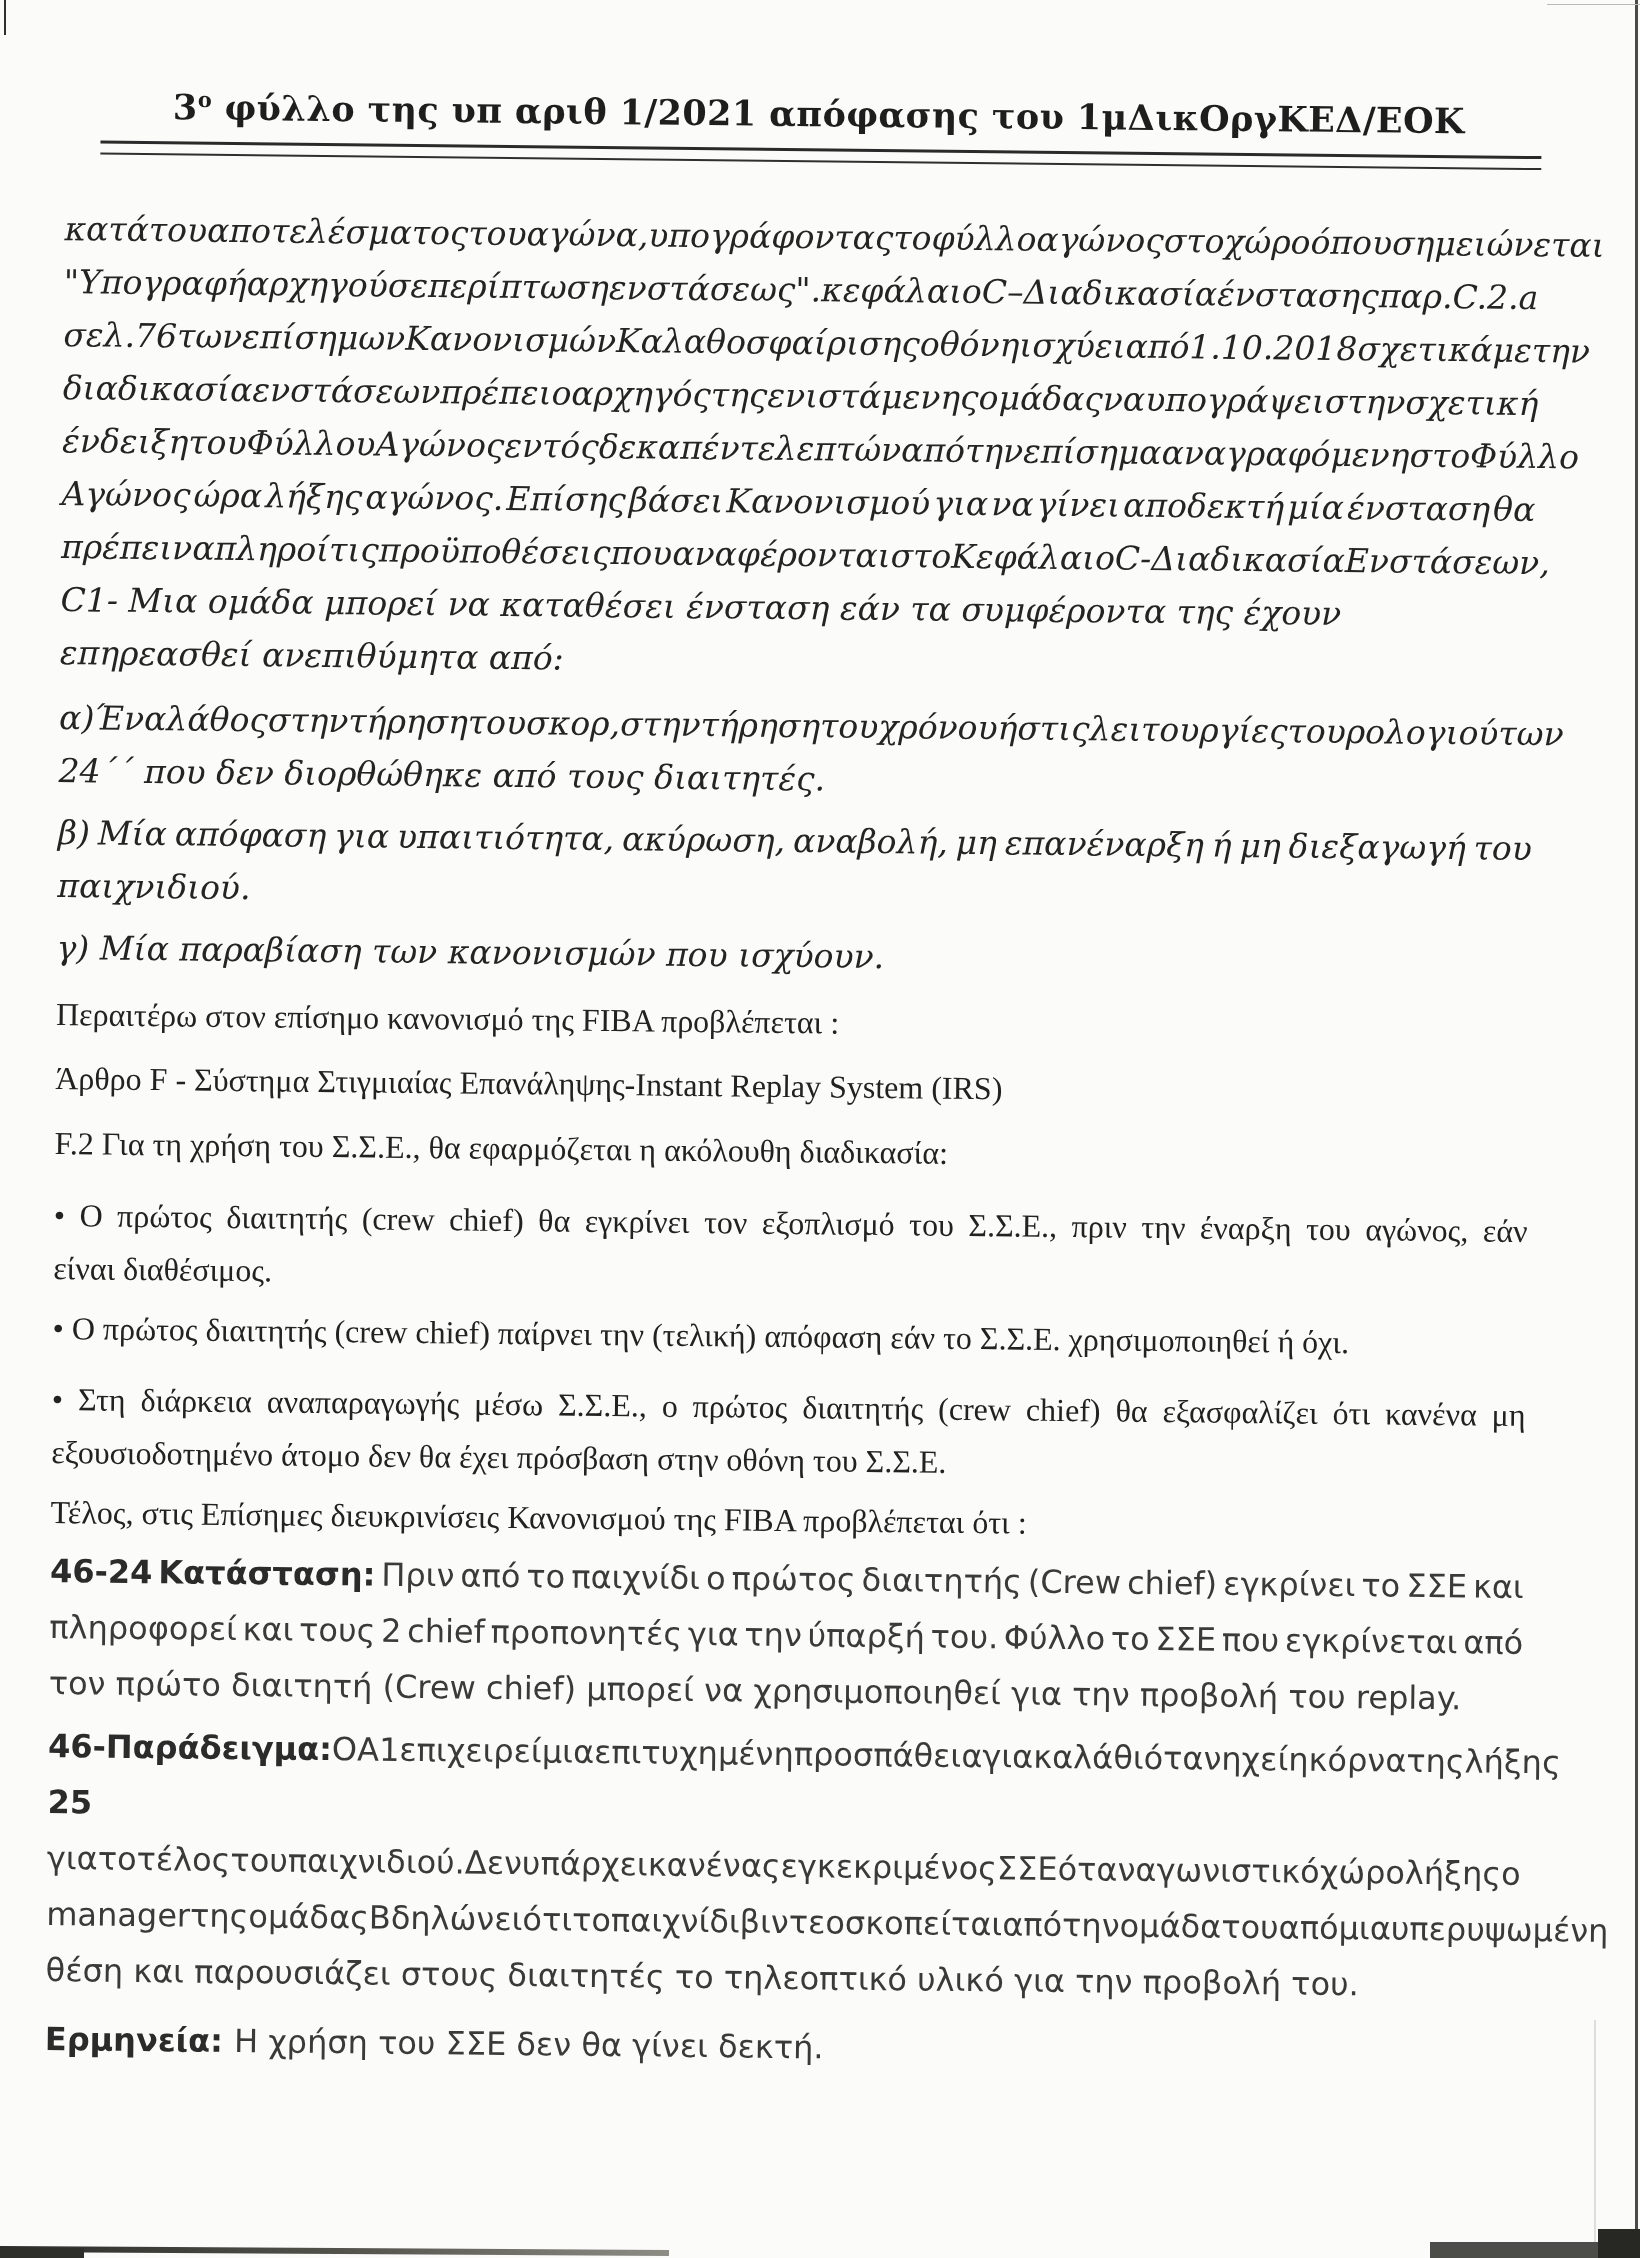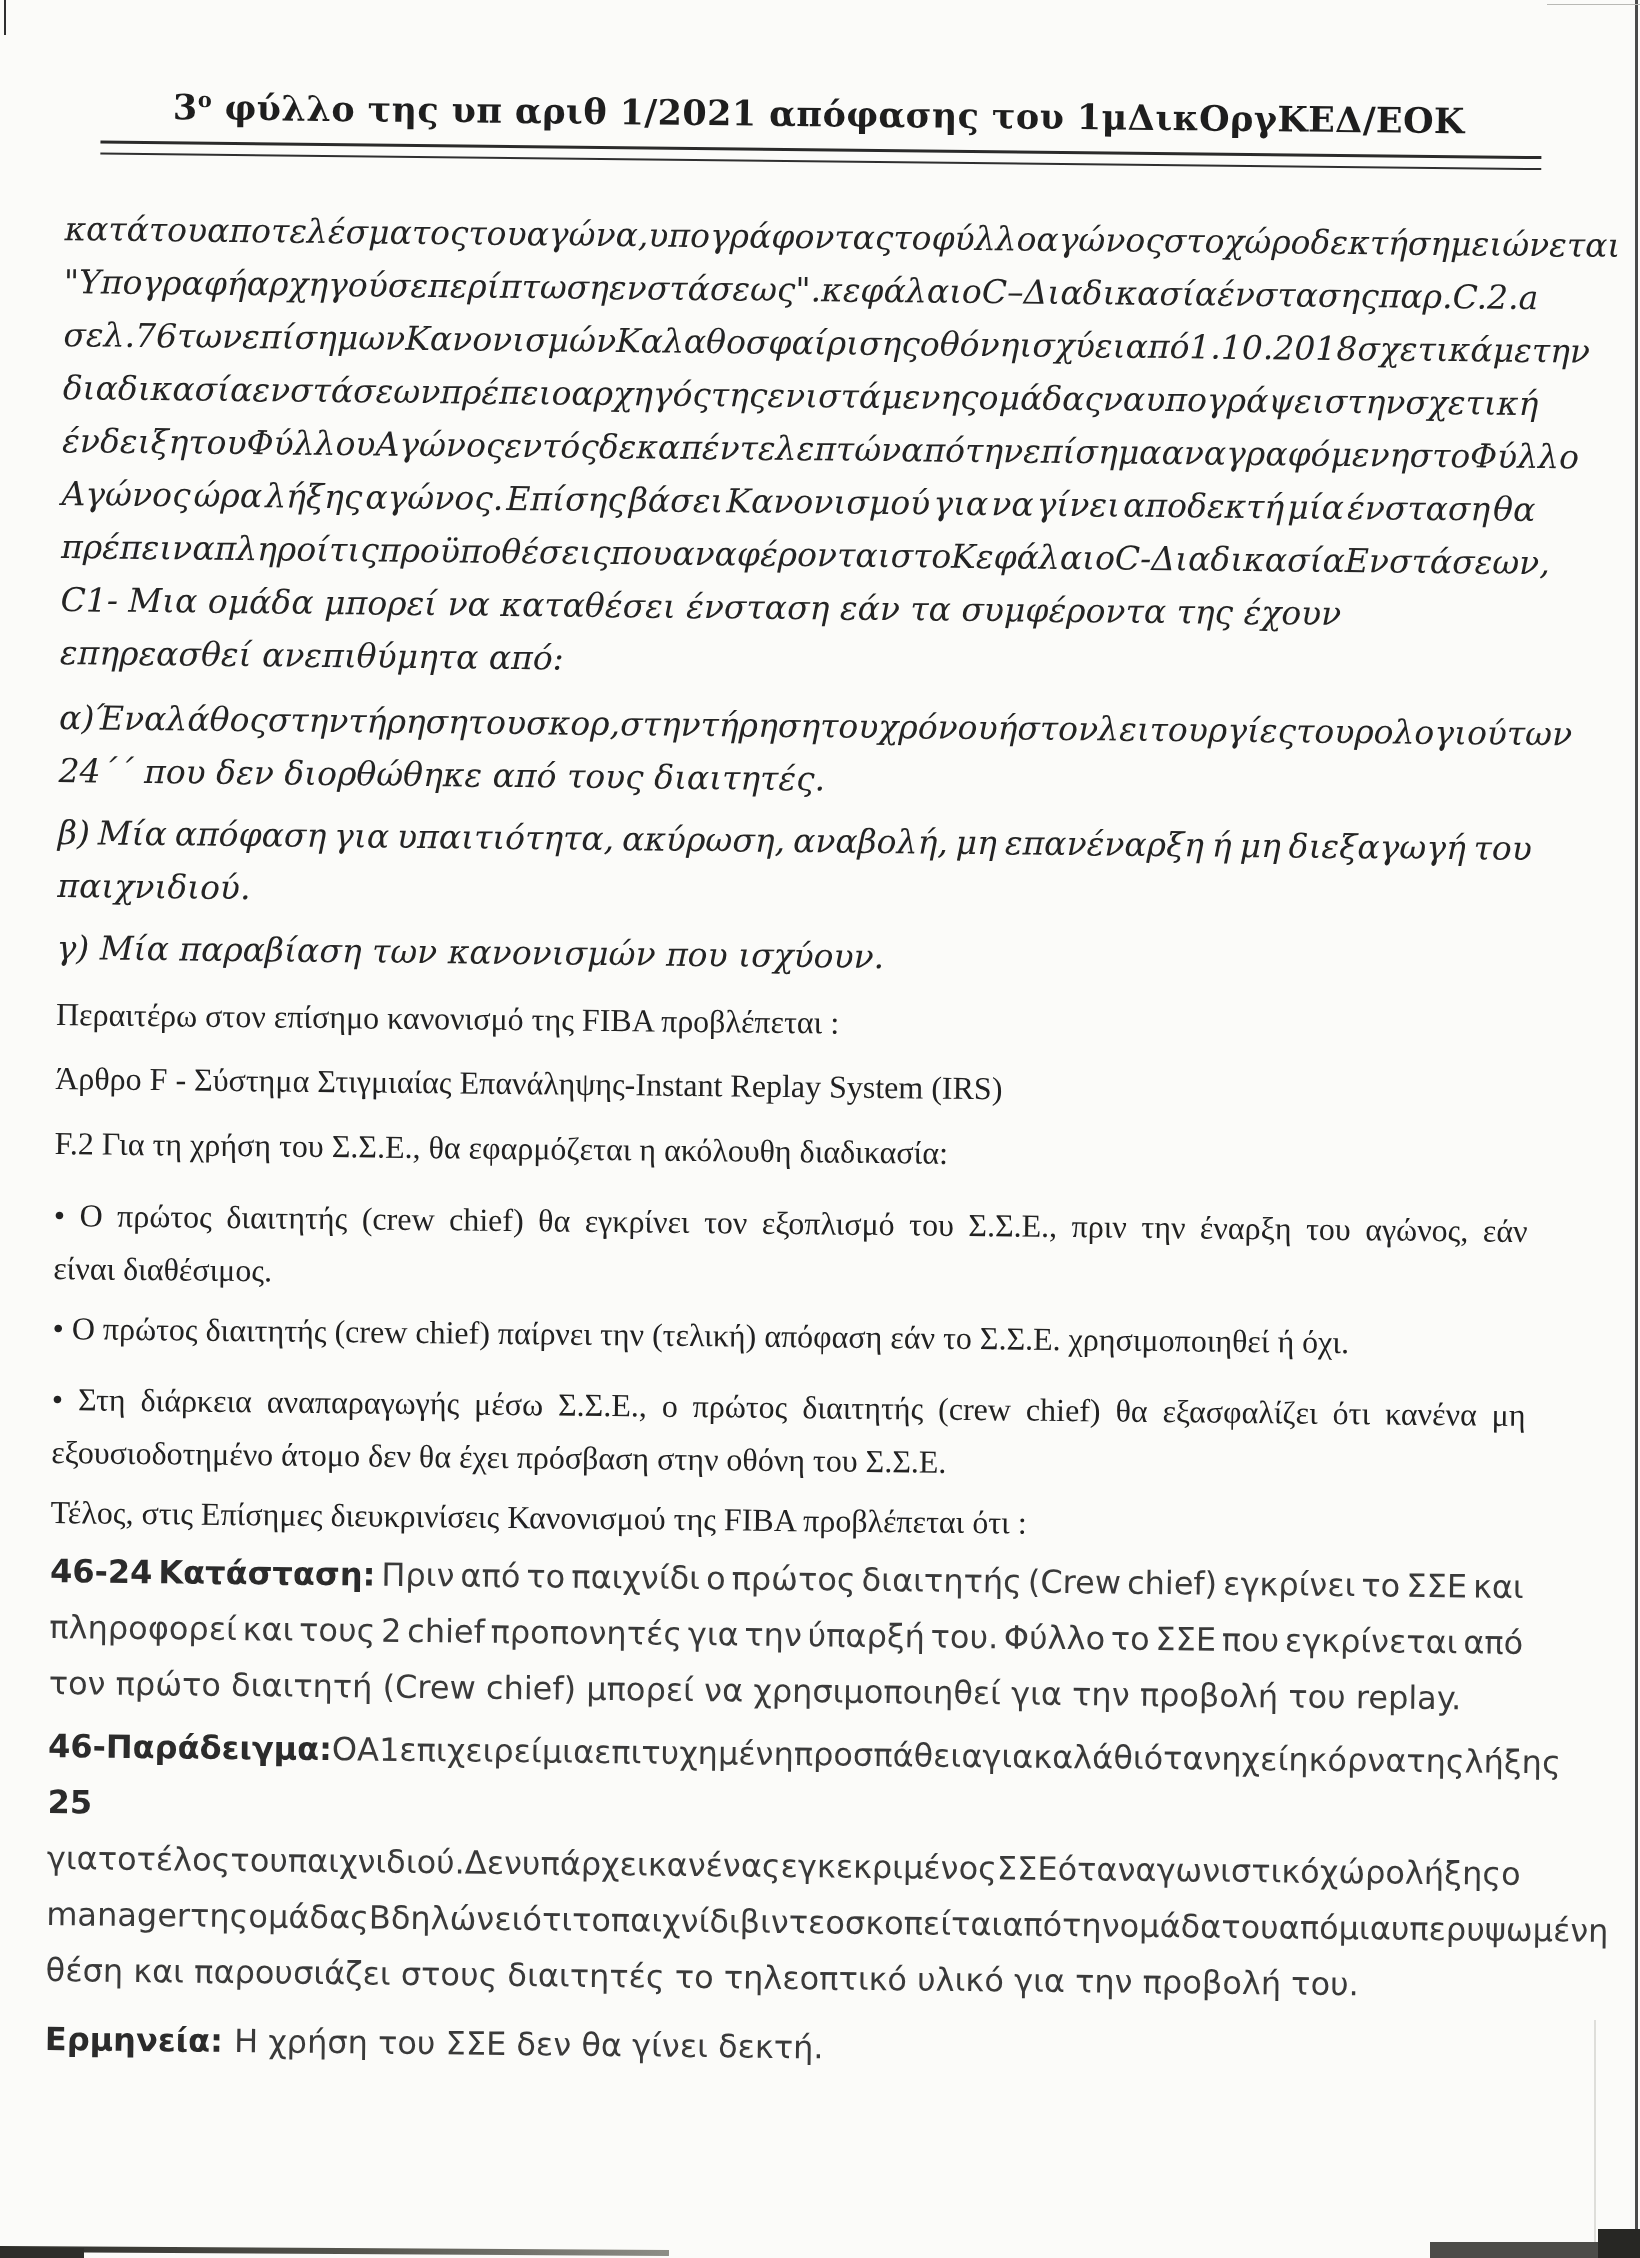--- a/index.html
+++ b/index.html
@@ -82,21 +82,21 @@
           <span>του</span>
           <span>αποτελέσματος</span>
           <span>του</span>
           <span>αγώνα,</span>
           <span>υπογράφοντας</span>
           <span>το</span>
           <span>φύλλο</span>
           <span>αγώνος</span>
           <span>στο</span>
           <span>χώρο</span>
-          <span>δεκτή</span>
+          <span>όπου</span>
           <span>σημειώνεται</span>
         </div>
         <div class="line just" data-name="text-line">
           <span>"Υπογραφή</span>
           <span>αρχηγού</span>
           <span>σε</span>
           <span>περίπτωση</span>
           <span>ενστάσεως".</span>
           <span>κεφάλαιο</span>
           <span>C</span>
@@ -191,21 +191,21 @@
           <span>λάθος</span>
           <span>στην</span>
           <span>τήρηση</span>
           <span>του</span>
           <span>σκορ,</span>
           <span>στην</span>
           <span>τήρηση</span>
           <span>του</span>
           <span>χρόνου</span>
           <span>ή</span>
-          <span>στον</span>
+          <span>στις</span>
           <span>λειτουργίες</span>
           <span>του</span>
           <span>ρολογιού</span>
           <span>των</span>
         </div>
         <div class="line" data-name="text-line">24΄΄ που δεν διορθώθηκε από τους διαιτητές.</div>
       </div>
       <div class="para italic" data-name="para-reason-b">
         <div class="line just" data-name="text-line">
           <span>β)</span>

